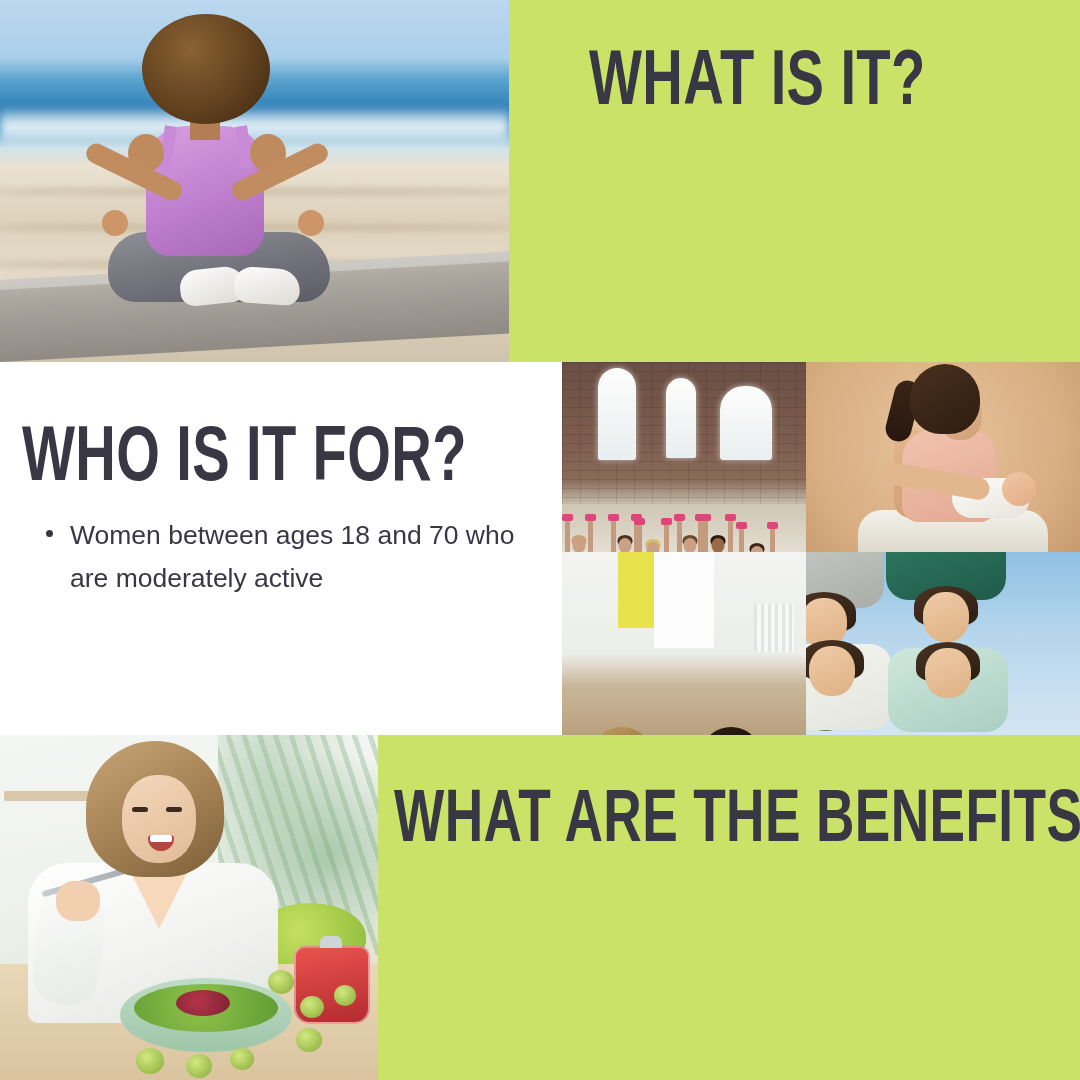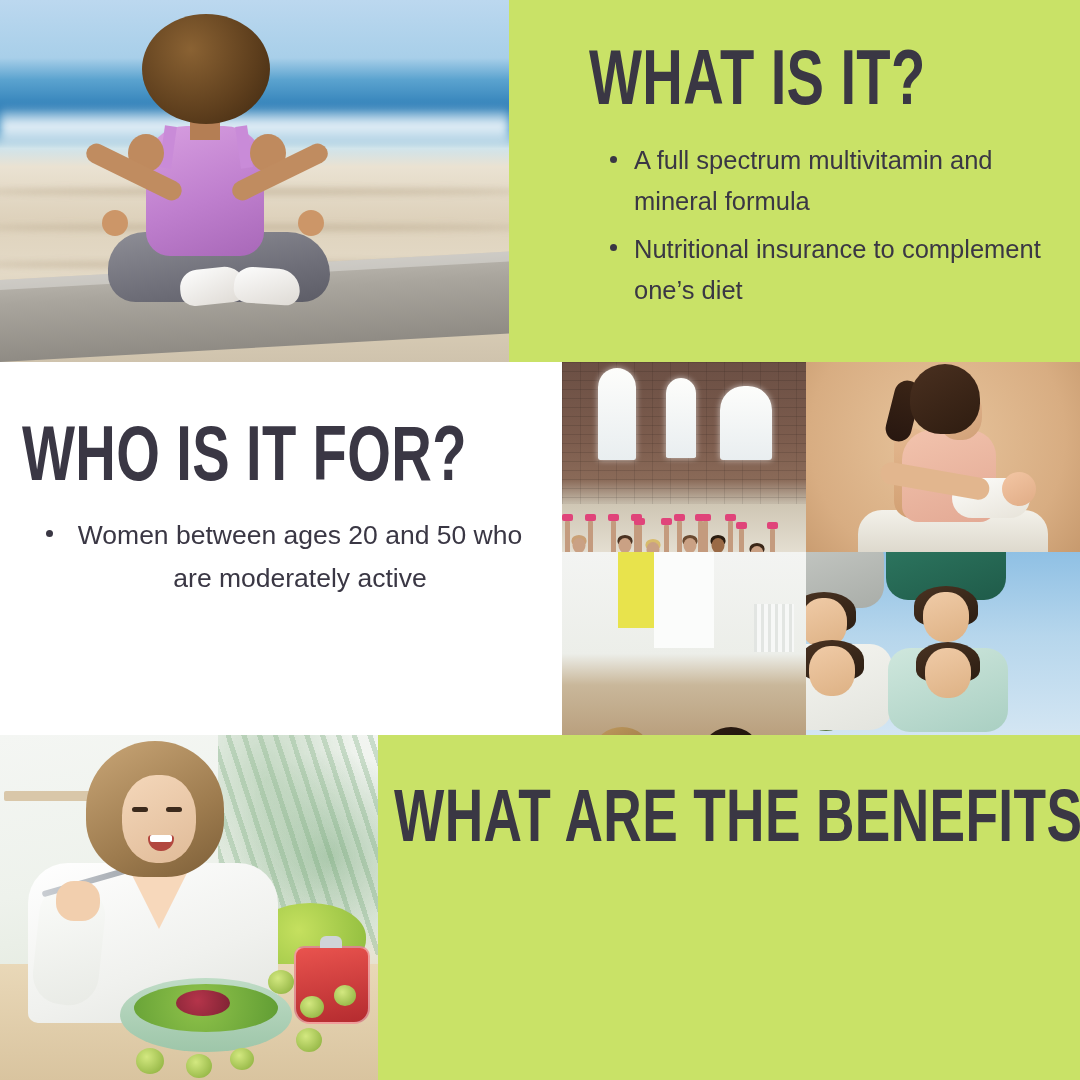--- a/index.html
+++ b/index.html
@@ -195,21 +195,21 @@
     background:linear-gradient(170deg,#e9534e,#b42b2f);border:2px solid rgba(255,255,255,.45);}
   .sd .pot:before{content:"";position:absolute;left:24px;top:-12px;width:22px;height:12px;border-radius:6px 6px 0 0;
     background:#cfd4d8;}
   .sprout{position:absolute;border-radius:50%;background:radial-gradient(circle at 38% 34%,#d3e880,#86ab38);}
 
   
   #sec1{left:509px;top:0;width:571px;height:362px;}
   #sec1 .h1{position:absolute;left:80px;top:38px;font-size:78px;}
   #sec1 .bullets{position:absolute;left:95px;top:140px;width:450px;font-size:25.5px;line-height:1.62;}
 
-  #sec2{left:0;top:362px;width:562px;height:480px;text-align:center;}
+  #sec2{left:0;top:362px;width:562px;height:480px;}
   #sec2 .h1{position:absolute;left:22px;top:52px;font-size:78px;}
   #sec2 .bullets{position:absolute;left:40px;top:152px;width:490px;font-size:26.5px;line-height:1.62;}
 
   #sec3{left:378px;top:735px;width:702px;height:345px;}
   #sec3 .h1{position:absolute;left:16px;top:44px;font-size:74px;}
   #sec3 .bullets{position:absolute;left:32px;top:140px;width:640px;font-size:24.5px;line-height:1.66;}
 
   .mid-white{left:0;top:362px;width:562px;height:373px;background:#fff;}
 </style>
 </head>
@@ -238,30 +238,26 @@
       <div class="hand l"></div>
       <div class="hand r"></div>
       <div class="neck"></div>
       <div class="face"></div>
       <div class="hair"></div>
     </div>
   </div>
 
   <div class="band green" id="sec1">
     <div class="headline h1">WHAT IS IT?</div>
-    <ul class="bullets">
-      <li>A full spectrum multivitamin and mineral formula</li>
-      <li>Nutritional insurance to complement one’s diet</li>
-    </ul>
   </div>
 
   <div class="band mid-white" id="sec2">
     <div class="headline h1">WHO IS IT FOR?</div>
     <ul class="bullets">
-      <li>Women between ages 20 and 50 who are moderately active</li>
+      <li>Women between ages 18 and 70 who are moderately active</li>
     </ul>
   </div>
 
   <div class="ph-gym">
     <div class="brick"></div>
     <div class="win w1"></div>
     <div class="win w2"></div>
     <div class="win w3"></div>
     <div class="floor"></div>
     <div class="gw" style="left:2px;width:30px;">

